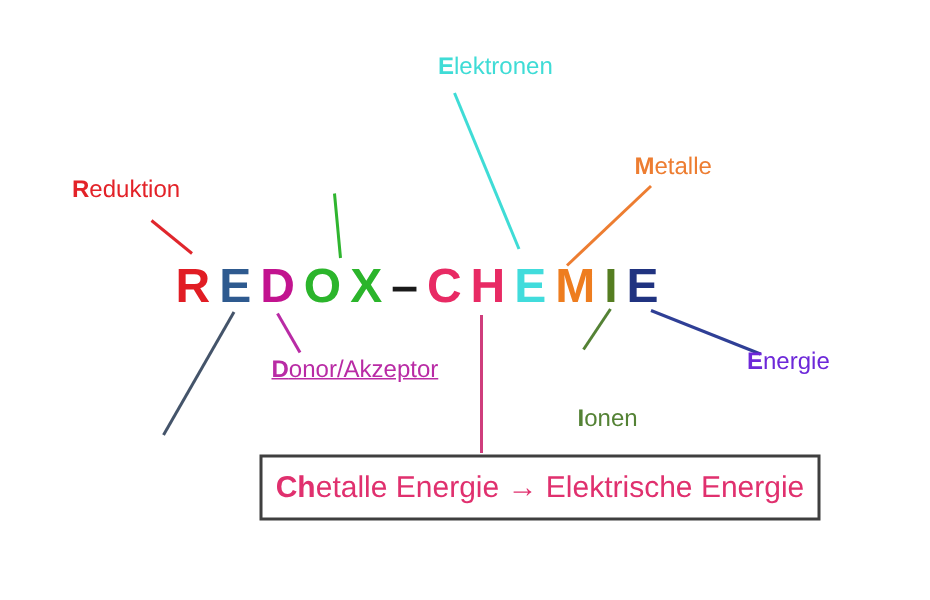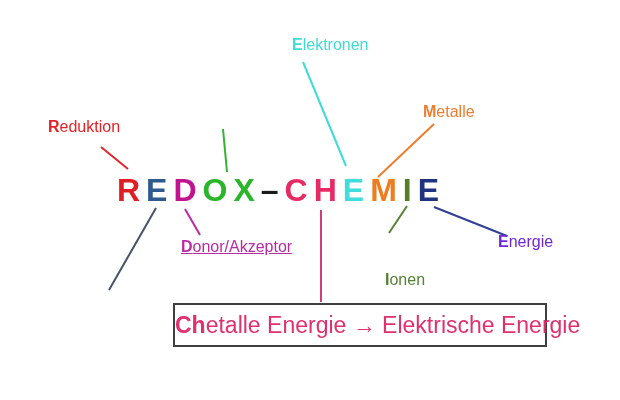--- a/index.html
+++ b/index.html
@@ -40,21 +40,22 @@
   }
   #result-box{
     position:absolute;
     left:173px;top:303px;
     width:374px;height:44px;
     border:2px solid #3f3f3f;
     box-sizing:border-box;
     background:#ffffff;
     display:flex;
     align-items:center;
-    font-size:23px;
+    justify-content:center;
+    font-size:20px;
     white-space:nowrap;
   }
   #result-box .bold-part{font-weight:700;}
 </style>
 </head>
 <body>
 
 <div id="canvas">
 
   <svg id="connector-svg" viewBox="0 0 620 400" xmlns="http://www.w3.org/2000/svg">

